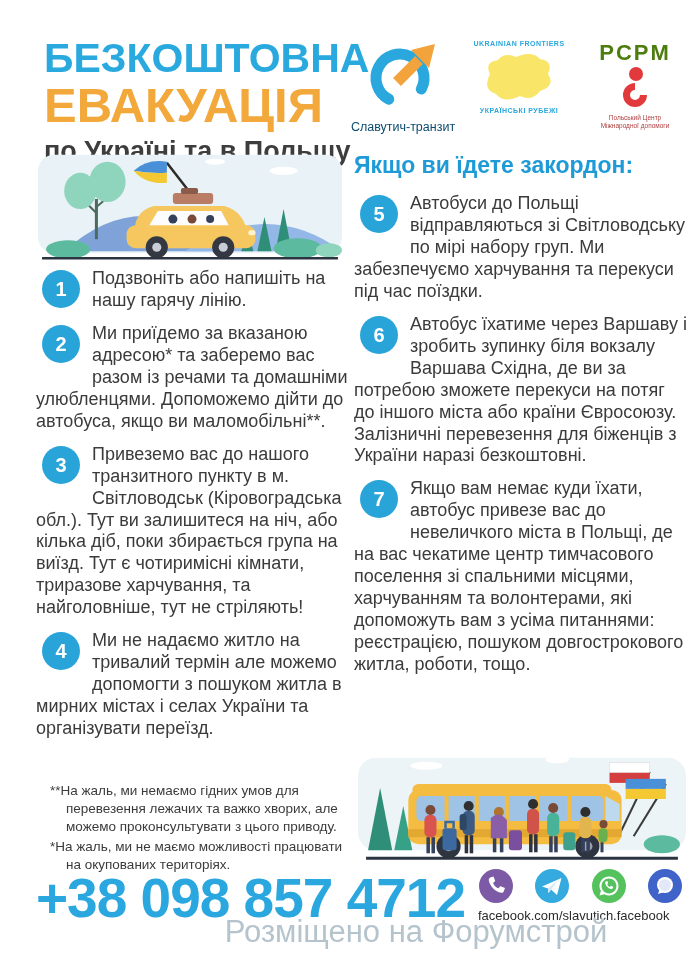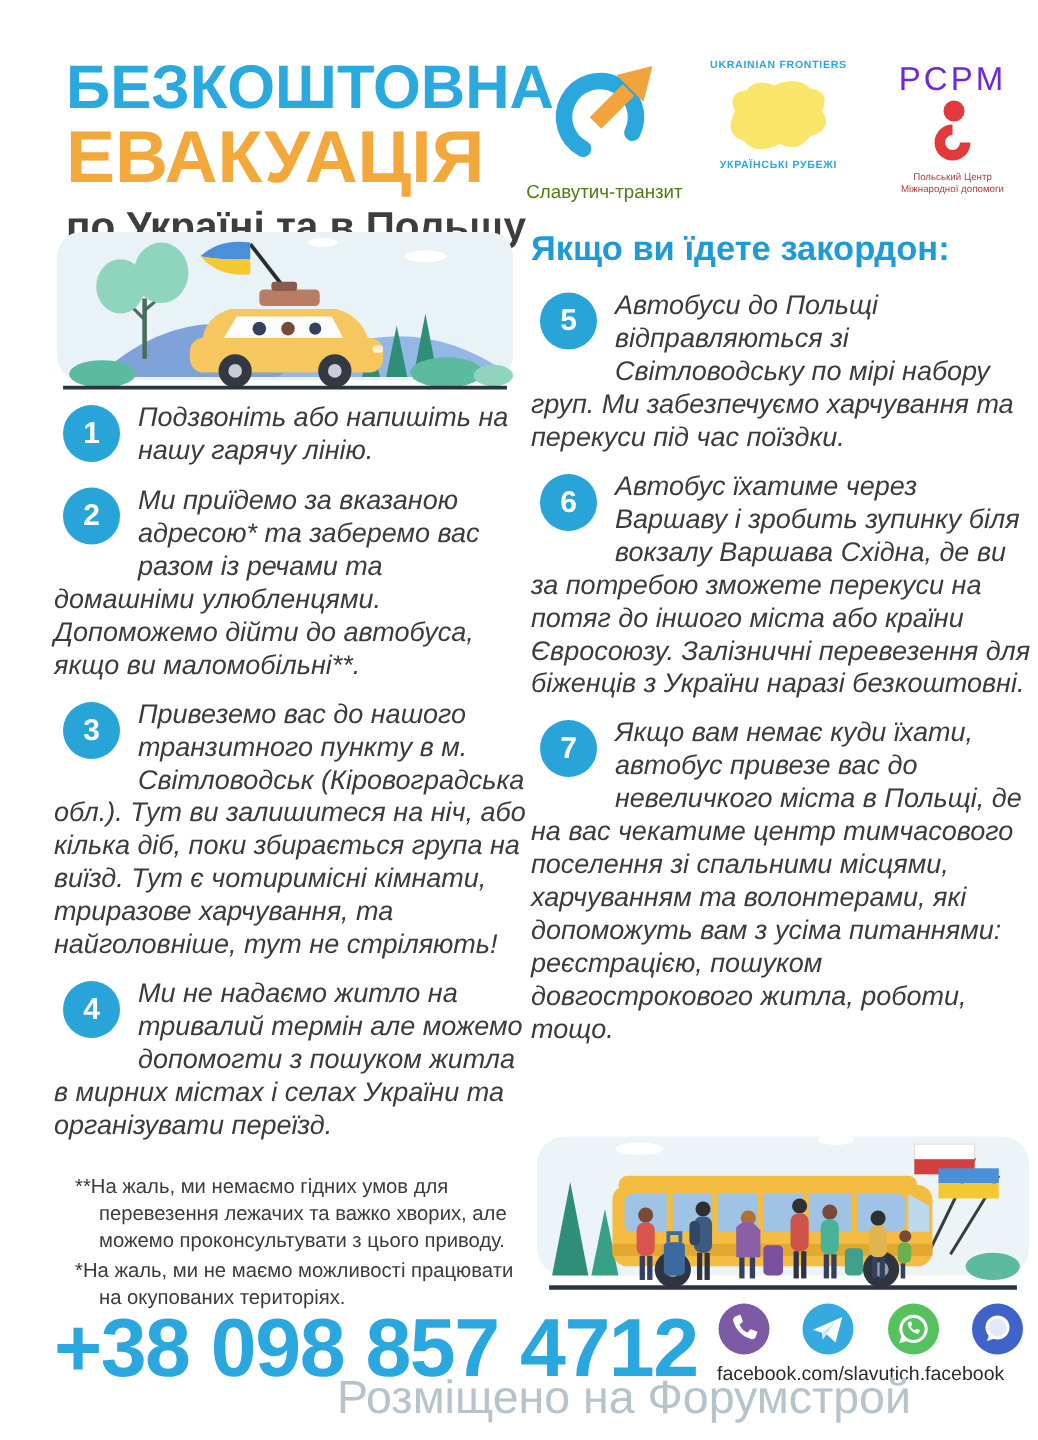--- a/index.html
+++ b/index.html
@@ -8,40 +8,40 @@
     font-family:"Liberation Sans", sans-serif;color:#3b3b3b;overflow:hidden;
   }
   
   .title-block{position:absolute;left:44px;top:38px;width:312px;line-height:1.0;}
   .title-line1{font-size:41px;font-weight:bold;color:#2AA9DF;letter-spacing:0px;}
   .title-line2{font-size:49px;font-weight:bold;color:#F2A83B;margin-top:2px;}
   .title-line3{font-size:27px;font-weight:bold;color:#3d3d3d;margin-top:8px;}
   
   .logos{position:absolute;left:350px;top:40px;width:338px;display:flex;justify-content:space-between;}
   .logo-cell{display:flex;flex-direction:column;align-items:center;width:106px;}
-  .logo-slavutych-label{font-size:12.5px;color:#4d7c0f;margin-top:6px;white-space:nowrap;}
+  .logo-slavutych-label{font-size:12.5px;color:#0c4a6e;margin-top:6px;white-space:nowrap;}
   .uf-top,.uf-bottom{font-size:7px;font-weight:bold;color:#2AA7DC;letter-spacing:.5px;white-space:nowrap;}
   .uf-mid{position:relative;width:74px;height:54px;margin:3px 0;}
   .uf-letters{position:absolute;left:0;top:4px;width:74px;text-align:center;font-size:34px;font-weight:bold;color:#2AA7DC;}
-  .pcpm-title{font-size:22px;font-weight:normal;color:#6d28d9;letter-spacing:2px;}
+  .pcpm-title{font-size:22px;font-weight:bold;color:#4d7c0f;letter-spacing:2px;}
   .pcpm-sub{font-size:6.5px;color:#b04040;text-align:center;line-height:1.3;margin-top:2px;}
   
   .car-scene{position:absolute;left:34px;top:148px;width:312px;height:114px;}
   .bus-scene{position:absolute;left:356px;top:731px;width:332px;height:144px;}
   
   .left-steps{position:absolute;left:36px;top:268px;width:316px;}
   .right-col{position:absolute;left:354px;top:152px;width:334px;}
   .right-heading{font-size:23px;font-weight:bold;color:#1E9BD7;margin:0 0 14px 0;}
   .step{margin-bottom:11px;overflow:visible;}
   .step .num{
     float:left;width:38px;height:38px;border-radius:50%;background:#29A4D9;
     color:#fff;font-weight:bold;font-size:20px;text-align:center;line-height:38px;
     margin:2px 12px 4px 6px;
   }
-  .step .txt{font-size:18px;line-height:1.22;color:#3b3b3b;font-style:italic;}
+  .step .txt{font-size:18px;line-height:1.22;color:#3b3b3b;}
   
   .footnotes{position:absolute;left:50px;top:782px;width:302px;font-size:13.5px;line-height:1.32;color:#3b3b3b;}
   .footnote{padding-left:16px;text-indent:-16px;margin:0 0 3px 0;}
   
   .phone{position:absolute;left:36px;top:866px;font-size:55px;font-weight:bold;color:#2BA7E0;letter-spacing:-1px;white-space:nowrap;}
   .social-block{position:absolute;left:478px;top:868px;width:205px;}
   .social-row{display:flex;justify-content:space-between;}
   .social-icon{width:36px;height:36px;}
   .fb-url{font-size:13px;color:#2b2b2b;margin-top:4px;white-space:nowrap;}
   

